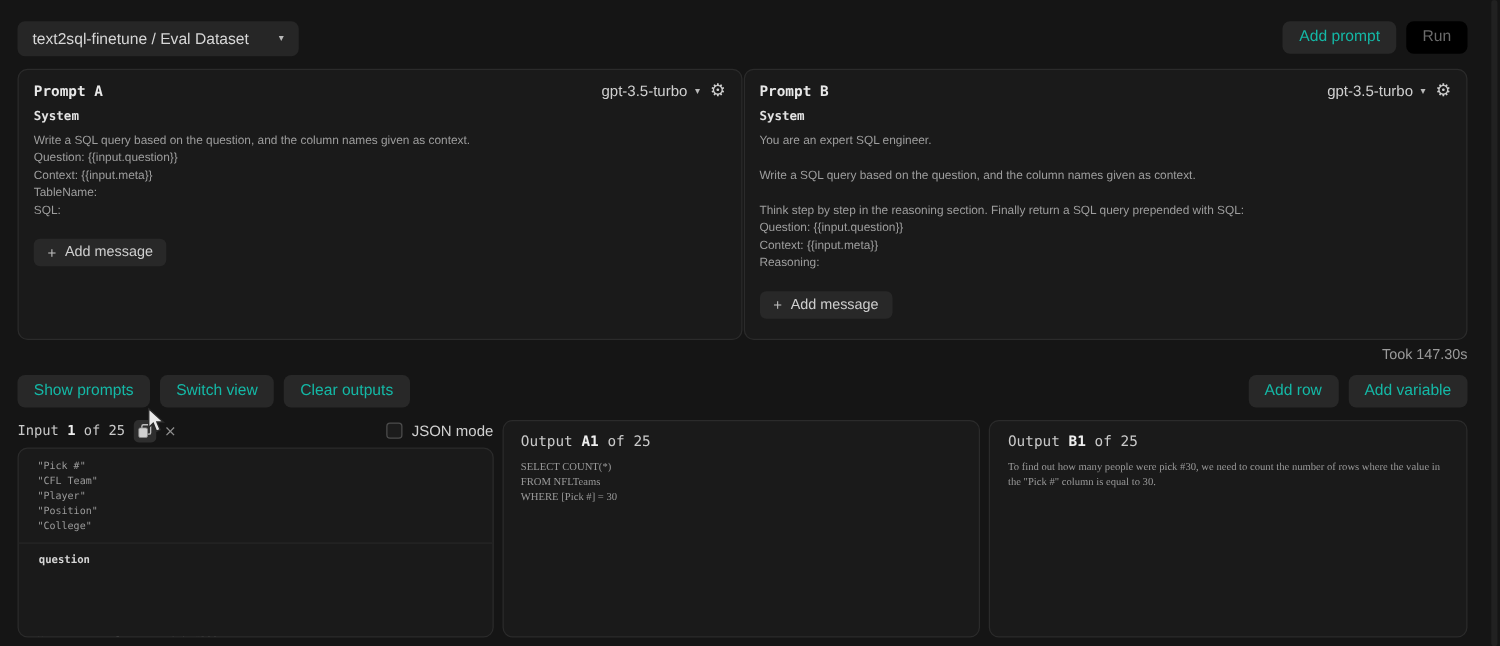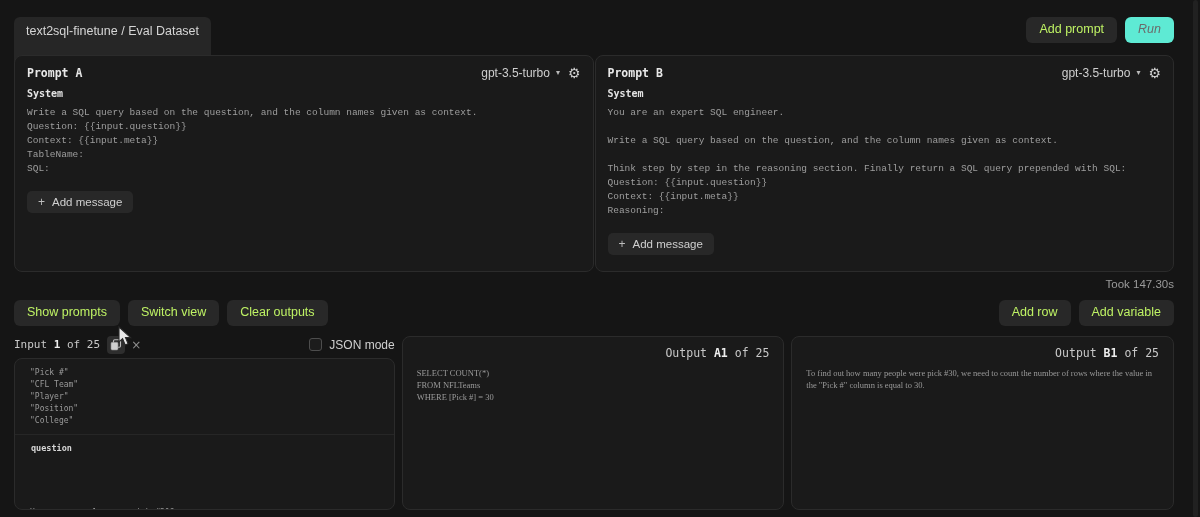--- a/index.html
+++ b/index.html
@@ -13,50 +13,50 @@
 
   
   .topbar {
     display:flex; align-items:flex-start; justify-content:space-between;
     padding:17px 26px 0 14px; height:44px;
   }
   .dataset-btn {
     display:inline-flex; align-items:center; gap:24px;
     background:#262626; border:none; border-radius:6px;
     color:#d6d6d6; font-size:12.5px; padding:7px 12px;
-    font-family:inherit; cursor:pointer;flex-direction:column;
+    font-family:inherit; cursor:pointer;
   }
   .chev { font-family:"DejaVu Sans",sans-serif; font-size:8px; color:#b9b9b9; line-height:1; }
   .topbar-right { display:flex; gap:8px; }
   .btn {
     background:#282828; border:none; border-radius:6px;
-    color:#bef264; font-size:12.5px; padding:6px 13px;
+    color:#14b8a6; font-size:12.5px; padding:6px 13px;
     font-family:inherit; cursor:pointer; line-height:1.1;
   }
-  .btn.disabled { background:#5eead4; color:#6b6b6b;font-style:italic; }
+  .btn.disabled { background:#000000; color:#6b6b6b; }
 
   
   .prompts-row { display:flex; gap:1px; margin:11px 26px 0 14px; height:217px; }
   .panel {
     background:#1a1a1a; border:1px solid #2b2b2b; border-radius:8px;
     flex:1 1 0; min-width:0; overflow:hidden;
   }
   .panel-head {
     display:flex; align-items:center; justify-content:space-between;
     padding:10px 12px 6px 12px;
   }
   .panel-title { font-family:"DejaVu Sans Mono",monospace; font-size:11.5px; font-weight:bold; color:#e8e8e8; }
   .head-right { display:flex; align-items:flex-start; gap:8px; }
   .model-select { display:inline-flex; align-items:center; gap:6px; cursor:pointer; }
   .model-label { font-size:12px; color:#cfcfcf; }
   .gear { font-family:"DejaVu Sans",sans-serif; font-size:14px; color:#cfcfcf; cursor:pointer; line-height:1; }
   .panel-body { padding:2px 12px 10px 12px; }
   .role-label { font-family:"DejaVu Sans Mono",monospace; font-size:10px; font-weight:bold; color:#e3e3e3; margin-bottom:7px; }
   .prompt-text {
-    font-family:Liberation Mono, monospace; font-size:9.5px; line-height:14px;
+    font-family:Liberation Sans, sans-serif; font-size:9.5px; line-height:14px;
     color:#9e9e9e; white-space:pre-wrap;
   }
   .add-msg {
     margin-top:15px; display:inline-flex; align-items:center; gap:7px;
     background:#282828; border:none; border-radius:5px; color:#cfcfcf;
     font-size:11.5px; padding:5px 11px; font-family:inherit; cursor:pointer;
   }
   .plus { font-size:12px; color:#bdbdbd; line-height:1; }
 
   
@@ -86,21 +86,21 @@
   .cell-key {
     width:64px; flex:0 0 64px; padding-left:16px;
     font-family:"DejaVu Sans Mono",monospace; font-size:8.5px; font-weight:bold; color:#d6d6d6;
   }
   .cell-value {
     flex:1; padding-left:15px; padding-right:10px;
     font-family:"DejaVu Sans Mono",monospace; font-size:8px; line-height:12px;
     color:#9a9a9a; white-space:pre-wrap;
   }
 
-  .output-head { padding:9px 14px 5px 14px; font-family:"DejaVu Sans Mono",monospace; font-size:11.5px; color:#c9c9c9;text-align:right; }
+  .output-head { padding:9px 14px 5px 14px; font-family:"DejaVu Sans Mono",monospace; font-size:11.5px; color:#c9c9c9; }
   .output-head b { color:#eeeeee; }
   .output-content {
     padding:2px 14px; font-family:Liberation Serif, serif;
     font-size:8.5px; line-height:12px; color:#9a9a9a; white-space:pre-wrap;
   }
 
   
   .scrollbar { position:absolute; right:2px; top:0; width:5px; height:517px; background:#212121; border-radius:3px; }
   .cursor { position:absolute; left:118px; top:326px; width:15px; height:21px; pointer-events:none; z-index:50; }
 </style>

